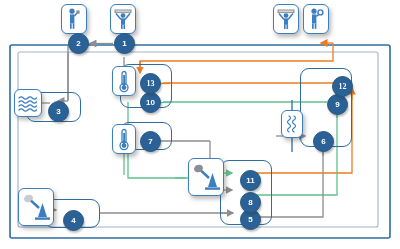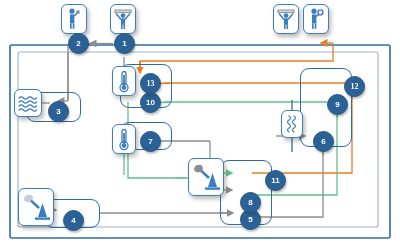--- a/index.html
+++ b/index.html
@@ -239,17 +239,17 @@
   <div class="node" style="left:114px;top:33px;">1</div>
   <div class="node" style="left:68px;top:33px;">2</div>
   <div class="node" style="left:48px;top:101px;">3</div>
   <div class="node" style="left:63px;top:210px;">4</div>
   <div class="node" style="left:240px;top:209px;">5</div>
   <div class="node" style="left:313px;top:131px;">6</div>
   <div class="node" style="left:140px;top:131px;">7</div>
   <div class="node" style="left:240px;top:192px;">8</div>
   <div class="node" style="left:327px;top:94px;">9</div>
   <div class="node" style="left:140px;top:92px;">10</div>
-  <div class="node" style="left:240px;top:170px;margin-left:25px;">11</div>
-  <div class="node" style="left:344px;top:76px;font-family:Liberation Serif, serif;">12</div>
+  <div class="node" style="left:240px;top:170px;">11</div>
+  <div class="node" style="left:332px;top:76px;font-family:Liberation Serif, serif;">12</div>
   <div class="node" style="left:140px;top:73px;font-family:Liberation Serif, serif;">13</div>
 
 </div>
 
 </body></html>

